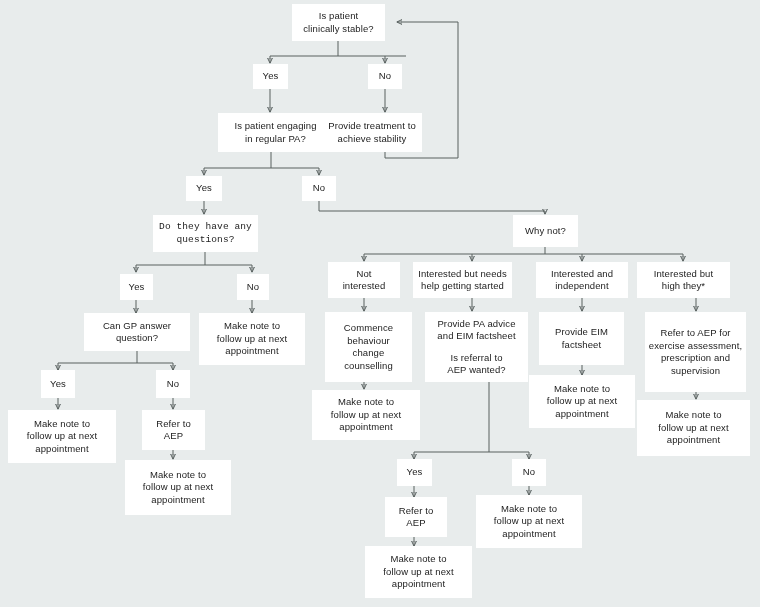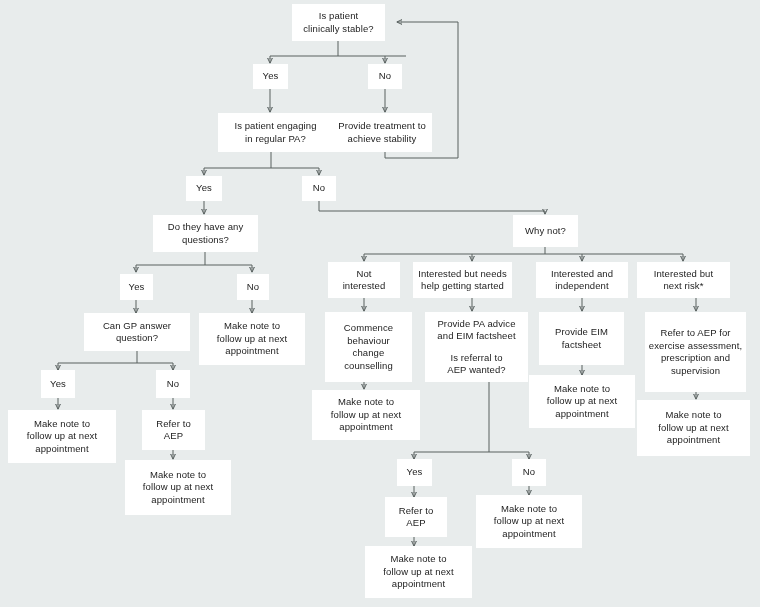--- a/index.html
+++ b/index.html
@@ -137,34 +137,34 @@
 
   <div class="node" style="left:368px; top:64px; width:34px; height:25px;">
     <span class="ln">No</span>
   </div>
 
   <div class="node" style="left:218px; top:113px; width:115px; height:39px;">
     <span class="ln">Is patient engaging</span>
     <span class="ln">in regular PA?</span>
   </div>
 
-  <div class="node" style="left:332px; top:113px; width:100px; height:39px;">
+  <div class="node" style="left:322px; top:113px; width:100px; height:39px;">
     <span class="ln">Provide treatment to</span>
     <span class="ln">achieve stability</span>
   </div>
 
   <div class="node" style="left:186px; top:176px; width:36px; height:25px;">
     <span class="ln">Yes</span>
   </div>
 
   <div class="node" style="left:302px; top:176px; width:34px; height:25px;">
     <span class="ln">No</span>
   </div>
 
-  <div class="node" style="left:153px; top:215px; width:105px; height:37px;">
+  <div class="node" style="left:153px; top:215px; width:105px; height:37px;font-family:Liberation Mono, monospace;">
     <span class="ln">Do they have any</span>
     <span class="ln">questions?</span>
   </div>
 
   <div class="node" style="left:120px; top:274px; width:33px; height:26px;">
     <span class="ln">Yes</span>
   </div>
 
   <div class="node" style="left:237px; top:274px; width:32px; height:26px;">
     <span class="ln">No</span>
@@ -220,21 +220,21 @@
     <span class="ln">help getting started</span>
   </div>
 
   <div class="node" style="left:536px; top:262px; width:92px; height:36px;">
     <span class="ln">Interested and</span>
     <span class="ln">independent</span>
   </div>
 
   <div class="node" style="left:637px; top:262px; width:93px; height:36px;">
     <span class="ln">Interested but</span>
-    <span class="ln">next risk*</span>
+    <span class="ln">high they*</span>
   </div>
 
   <div class="node" style="left:325px; top:312px; width:87px; height:70px;">
     <span class="ln">Commence</span>
     <span class="ln">behaviour</span>
     <span class="ln">change</span>
     <span class="ln">counselling</span>
   </div>
 
   <div class="node" style="left:312px; top:390px; width:108px; height:50px;">

